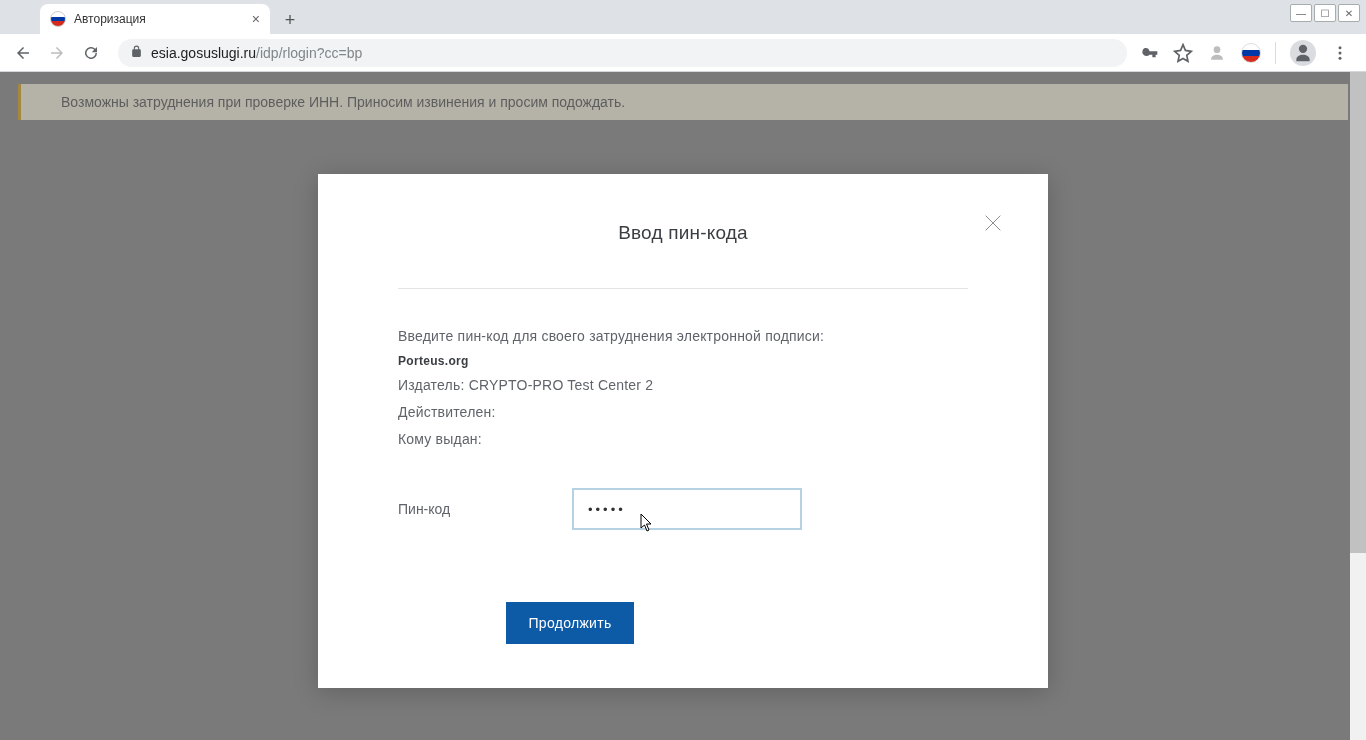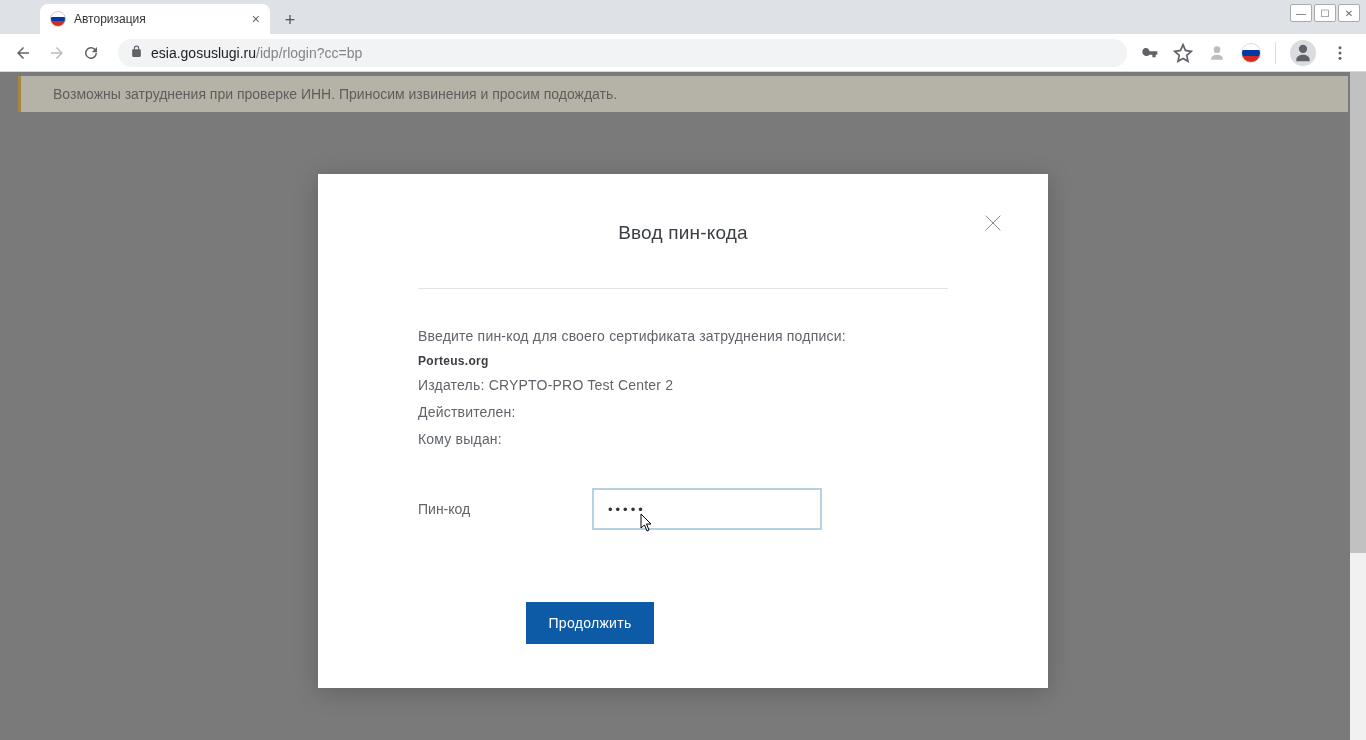--- a/index.html
+++ b/index.html
@@ -25,26 +25,26 @@
 .url-text .path { color: #80868b; }
 .right-icons { display: flex; align-items: center; gap: 14px; margin-left: auto; padding-right: 8px; }
 .right-icons .icon { width: 20px; height: 20px; display: flex; align-items: center; justify-content: center; color: #5f6368; cursor: pointer; }
 .flag-icon { width: 20px; height: 20px; border-radius: 50%; background: linear-gradient(to bottom, #fff 33%, #0039a6 33% 66%, #d52b1e 66%); border: 1px solid #ddd; }
 .avatar { width: 26px; height: 26px; border-radius: 50%; background: #dadce0; display: flex; align-items: center; justify-content: center; }
 .avatar svg { width: 20px; height: 20px; fill: #5f6368; }
 
 
 .viewport { position: relative; height: 668px; background: #fff; overflow: hidden; }
 .overlay { position: absolute; inset: 0; background: rgba(0,0,0,0.52); }
-.notice-bar { position: absolute; top: 4px; left: 18px; right: 18px; height: 36px; background: #fef7e0; display: flex; align-items: center; padding: 0 32px; font-size: 14px; color: #3a3a3a; border-left: 3px solid #d79b00; opacity: 0.45; pointer-events: none; }
+.notice-bar { position: absolute; top: 12px; left: 18px; right: 18px; height: 36px; background: #fef7e0; display: flex; align-items: center; padding: 0 40px; font-size: 14px; color: #3a3a3a; border-left: 3px solid #d79b00; opacity: 0.45; pointer-events: none; }
 .scrollbar { position: absolute; right: 0; top: 0; width: 16px; height: 100%; background: #f1f1f1; }
 .scrollbar-thumb { width: 100%; background: #c1c1c1; }
 
 
-.dialog { position: absolute; top: 102px; left: 50%; transform: translateX(-50%); width: 730px; background: #fff; box-shadow: 0 4px 24px rgba(0,0,0,0.2); padding: 48px 100px 44px; }
+.dialog { position: absolute; top: 102px; left: 50%; transform: translateX(-50%); width: 730px; background: #fff; box-shadow: 0 4px 24px rgba(0,0,0,0.2); padding: 48px 80px 44px; }
 .dialog-close { position: absolute; top: 38px; right: 44px; cursor: pointer; }
 .dialog-close svg { width: 22px; height: 22px; stroke: #808285; stroke-width: 1; fill: none; }
 .dialog-title { text-align: center; font-size: 19px; color: #3b3f44; font-weight: 400; letter-spacing: 0.2px; }
 .dialog-hr { border: none; border-top: 1px solid #e4e4e4; margin: 44px 0 34px; }
 .dialog-text { font-size: 14px; color: #60646a; line-height: 1.9; letter-spacing: 0.2px; }
 .cert-name { font-size: 12px; font-weight: bold; color: #3a3e43; line-height: 1.9; letter-spacing: 0.3px; }
 .pin-row { display: flex; align-items: center; margin-top: 36px; }
 .pin-label { width: 174px; font-size: 14px; color: #60646a; }
 .pin-input { width: 230px; height: 42px; border: 2px solid #b6d1e2; padding: 0 14px; font-size: 13px; letter-spacing: 3px; outline: none; color: #333; }
 .dialog-buttons { display: flex; justify-content: space-between; margin-top: 72px; padding: 0 108px; }
@@ -141,21 +141,21 @@
   </div>
 
   <div class="dialog">
     <div class="dialog-close">
       <svg viewBox="0 0 24 24">
           <path d="M4 4 L20 20 M20 4 L4 20"></path>
         </svg>
     </div>
     <div class="dialog-title">Ввод пин-кода</div>
     <hr class="dialog-hr">
-    <div class="dialog-text">Введите пин-код для своего сертификата затруднения подписи:</div>
+    <div class="dialog-text">Введите пин-код для своего затруднения электронной подписи:</div>
     <div class="cert-name">Porteus.org</div>
     <div class="dialog-text">
       <span>Издатель:</span>
       <span>CRYPTO-PRO Test Center 2</span>
     </div>
     <div class="dialog-text">
       <span>Действителен:</span>
       <span></span>
     </div>
     <div class="dialog-text">

